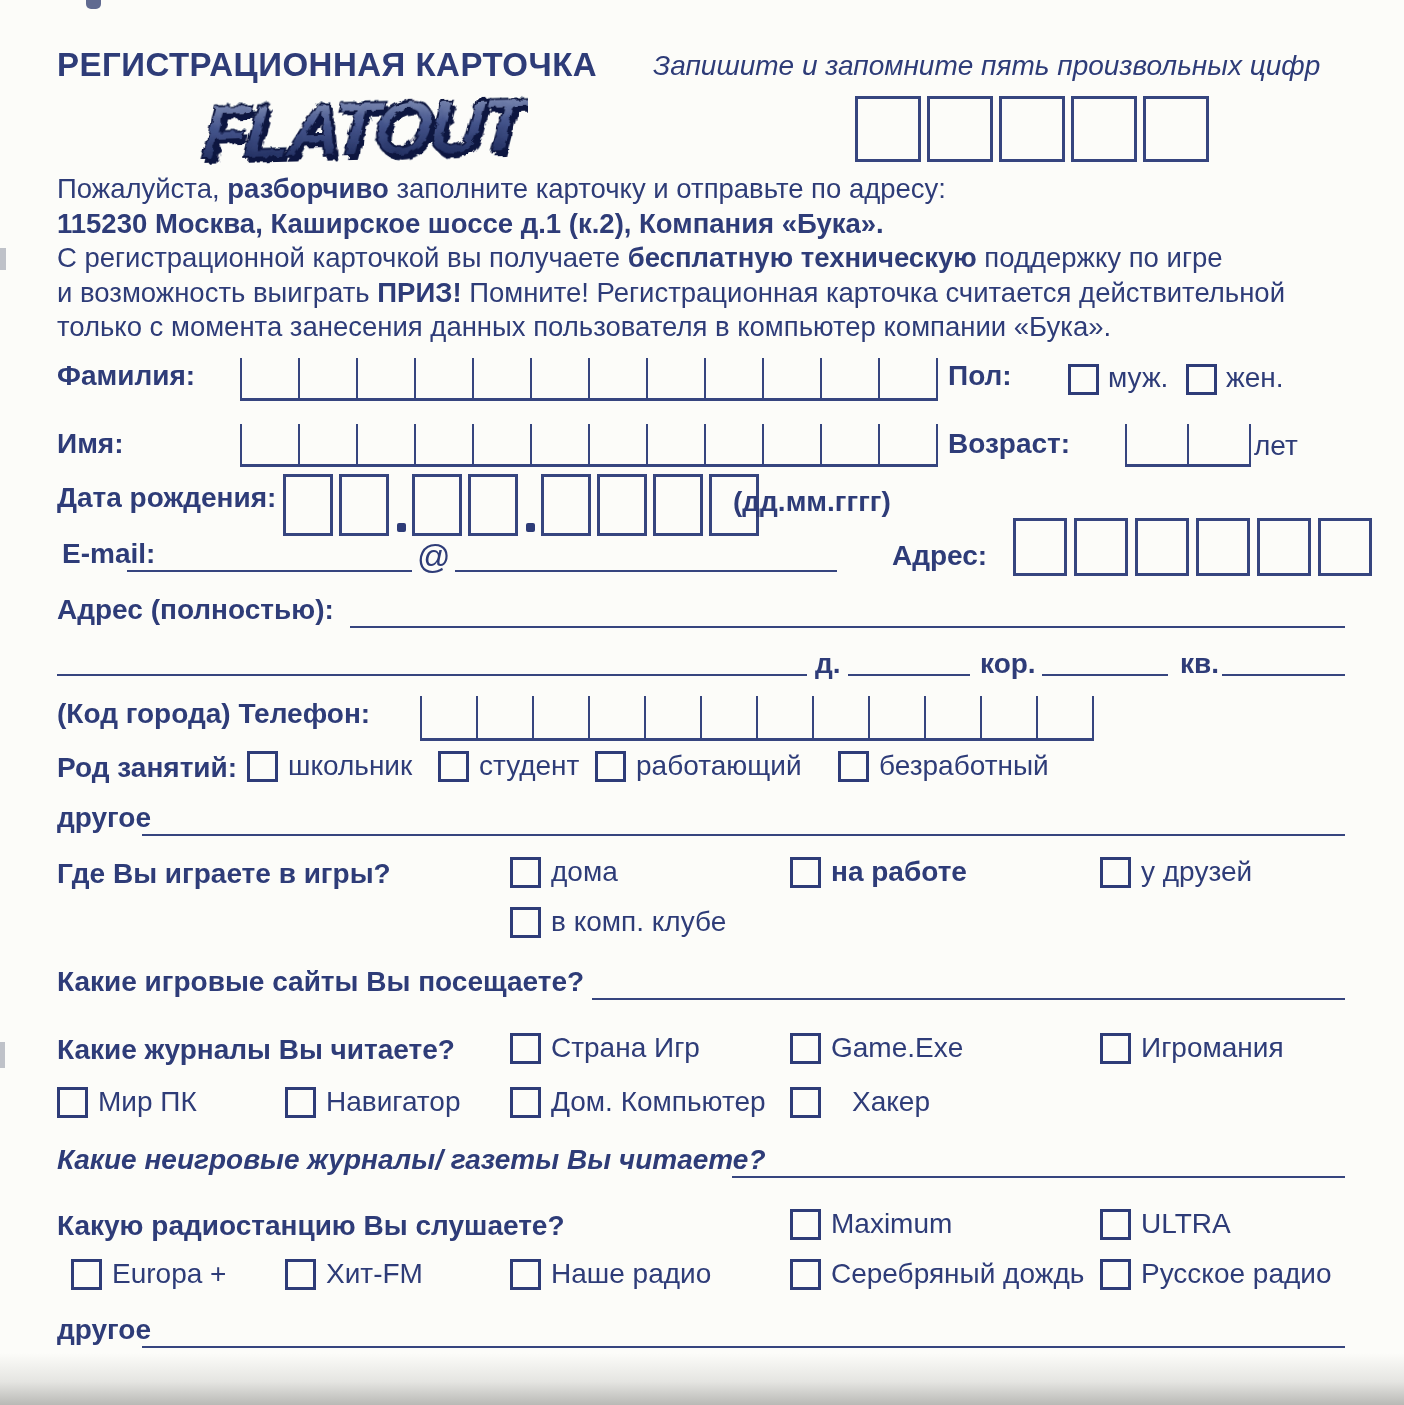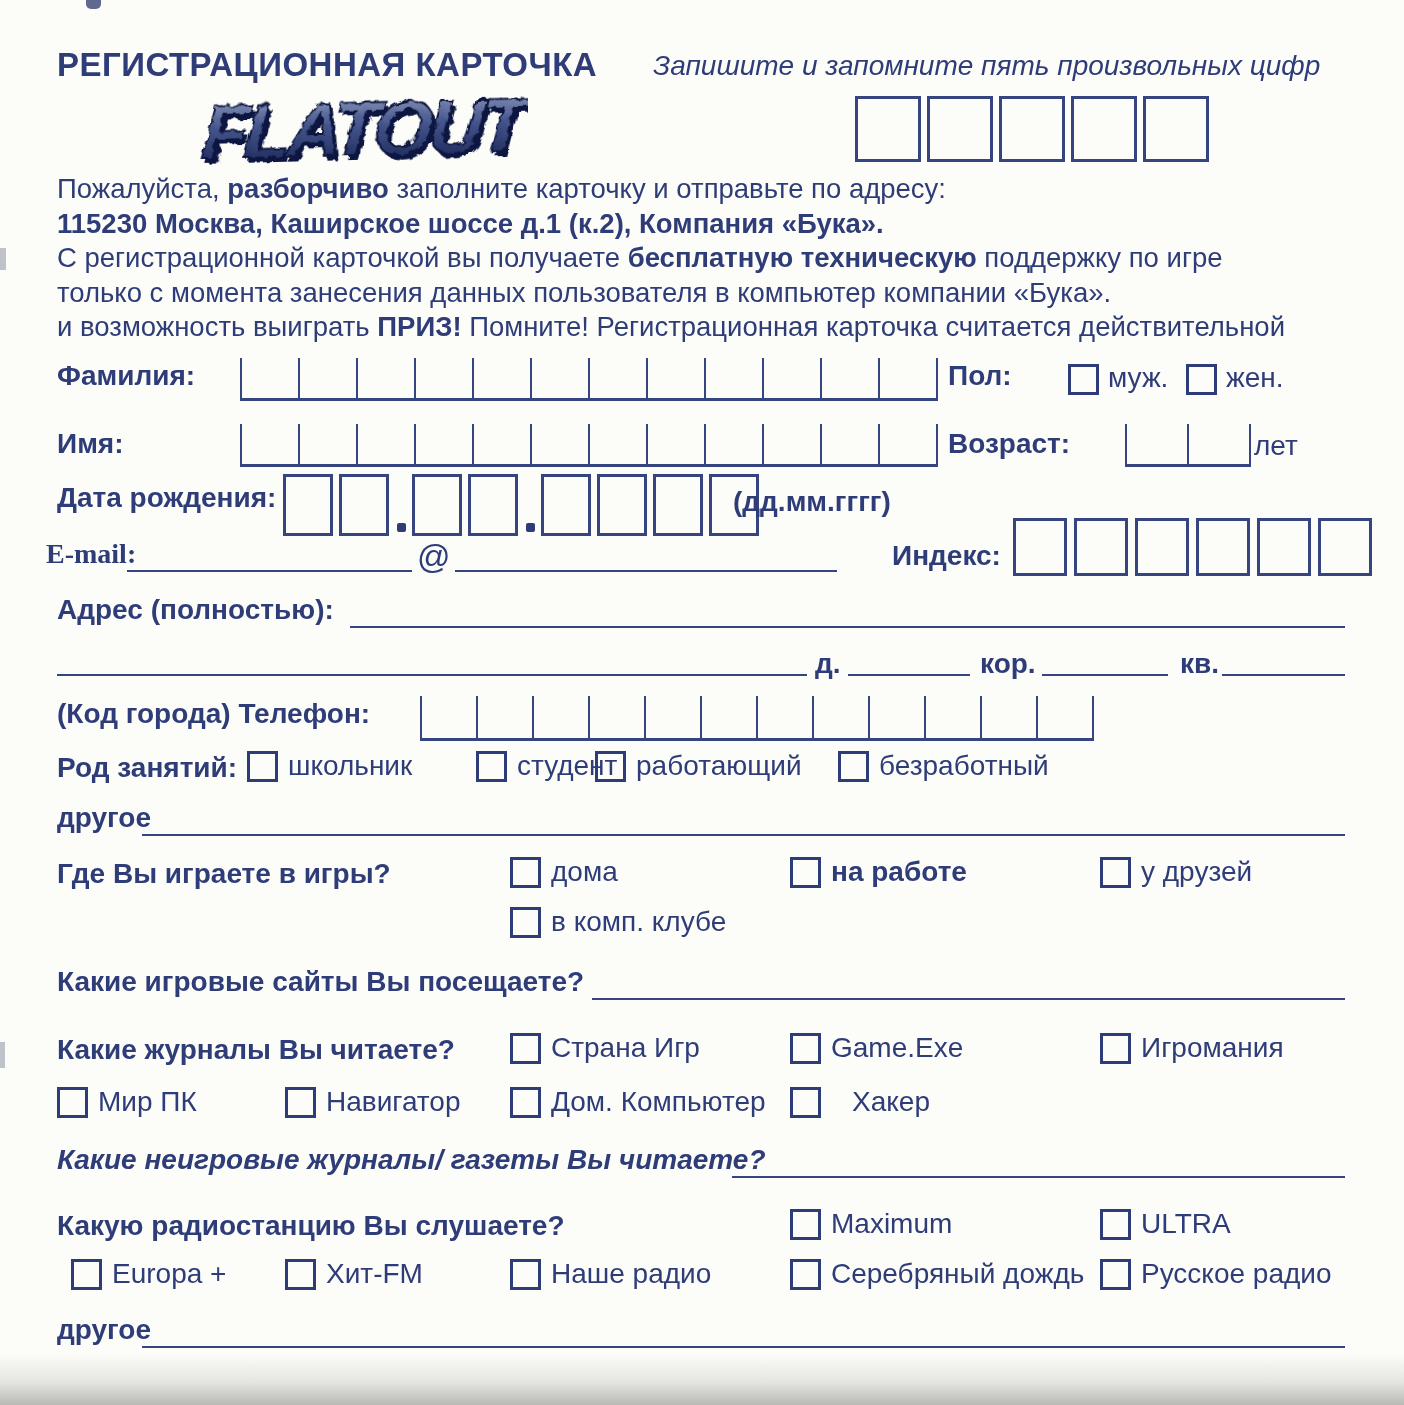--- a/index.html
+++ b/index.html
@@ -67,22 +67,22 @@
       <span class="box" style="width: 60px; height: 60px;"></span>
       <span class="box" style="width: 60px; height: 60px;"></span>
       <span class="box" style="width: 60px; height: 60px;"></span>
       <span class="box" style="width: 60px; height: 60px;"></span>
     </div>
 
   <div class="abs intro" style="left:57px;top:172px;">
     <div><span>Пожалуйста, </span><b>разборчиво</b><span> заполните карточку и отправьте по адресу:</span></div>
     <div><b>115230 Москва, Каширское шоссе д.1 (к.2), Компания «Бука».</b></div>
     <div><span>С регистрационной карточкой вы получаете </span><b>бесплатную техническую</b><span> поддержку по игре</span></div>
+    <div><span>и возможность выиграть </span><b>ПРИЗ!</b><span> Помните! Регистрационная карточка считается действительной</span></div>
     <div><span>только с момента занесения данных пользователя в компьютер компании «Бука».</span></div>
-    <div><span>и возможность выиграть </span><b>ПРИЗ!</b><span> Помните! Регистрационная карточка считается действительной</span></div>
   </div>
 
   <div class="abs lbl" style="left:57px;top:360px;">Фамилия:</div>
   <div class="comb" style="left:240px;top:358px;">
       <span class="cell" style="width: 56px; height: 40px;"></span>
       <span class="cell" style="width: 56px; height: 40px;"></span>
       <span class="cell" style="width: 56px; height: 40px;"></span>
       <span class="cell" style="width: 56px; height: 40px;"></span>
       <span class="cell" style="width: 56px; height: 40px;"></span>
       <span class="cell" style="width: 56px; height: 40px;"></span>
@@ -129,25 +129,25 @@
     <span class="box"></span>
     <span class="box"></span>
     <span class="dot"></span>
     <span class="box"></span>
     <span class="box"></span>
     <span class="box"></span>
     <span class="box"></span>
   </div>
   <div class="abs lbl" style="left:733px;top:486px;">(дд.мм.гггг)</div>
 
-  <div class="abs lbl" style="left:46px;top:538px;font-family:Liberation Serif, serif;">E-mail:</div>
+  <div class="abs lbl" style="left:62px;top:538px;">E-mail:</div>
   <div class="uline" style="left:127px;top:570px;width:285px;"></div>
   <div class="abs txt" style="left:417px;top:538px;font-size:33px;">@</div>
   <div class="uline" style="left:455px;top:570px;width:382px;"></div>
-  <div class="abs lbl" style="left:892px;top:540px;">Индекс:</div>
+  <div class="abs lbl" style="left:892px;top:540px;">Адрес:</div>
   <div class="boxrow" style="left:1013px;top:518px;gap:7px;">
       <span class="box" style="width: 48px; height: 52px;"></span>
       <span class="box" style="width: 48px; height: 52px;"></span>
       <span class="box" style="width: 48px; height: 52px;"></span>
       <span class="box" style="width: 48px; height: 52px;"></span>
       <span class="box" style="width: 48px; height: 52px;"></span>
       <span class="box" style="width: 48px; height: 52px;"></span>
     </div>
 
   <div class="abs lbl" style="left:57px;top:594px;">Адрес (полностью):</div>
@@ -174,21 +174,21 @@
       <span class="cell" style="width: 54px; height: 42px;"></span>
       <span class="cell" style="width: 54px; height: 42px;"></span>
       <span class="cell" style="width: 54px; height: 42px;"></span>
     </div>
 
   <div class="abs lbl" style="left:57px;top:752px;">Род занятий:</div>
   <div class="opt" style="left:247px;top:750px;">
     <span class="cb"></span>
     <span>школьник</span>
   </div>
-  <div class="opt" style="left:449px;top:750px;padding-left:27px;">
+  <div class="opt" style="left:411px;top:750px;padding-left:27px;">
     <span class="cb"></span>
     <span>студент</span>
   </div>
   <div class="opt" style="left:595px;top:750px;">
     <span class="cb"></span>
     <span>работающий</span>
   </div>
   <div class="opt" style="left:838px;top:750px;">
     <span class="cb"></span>
     <span>безработный</span>

